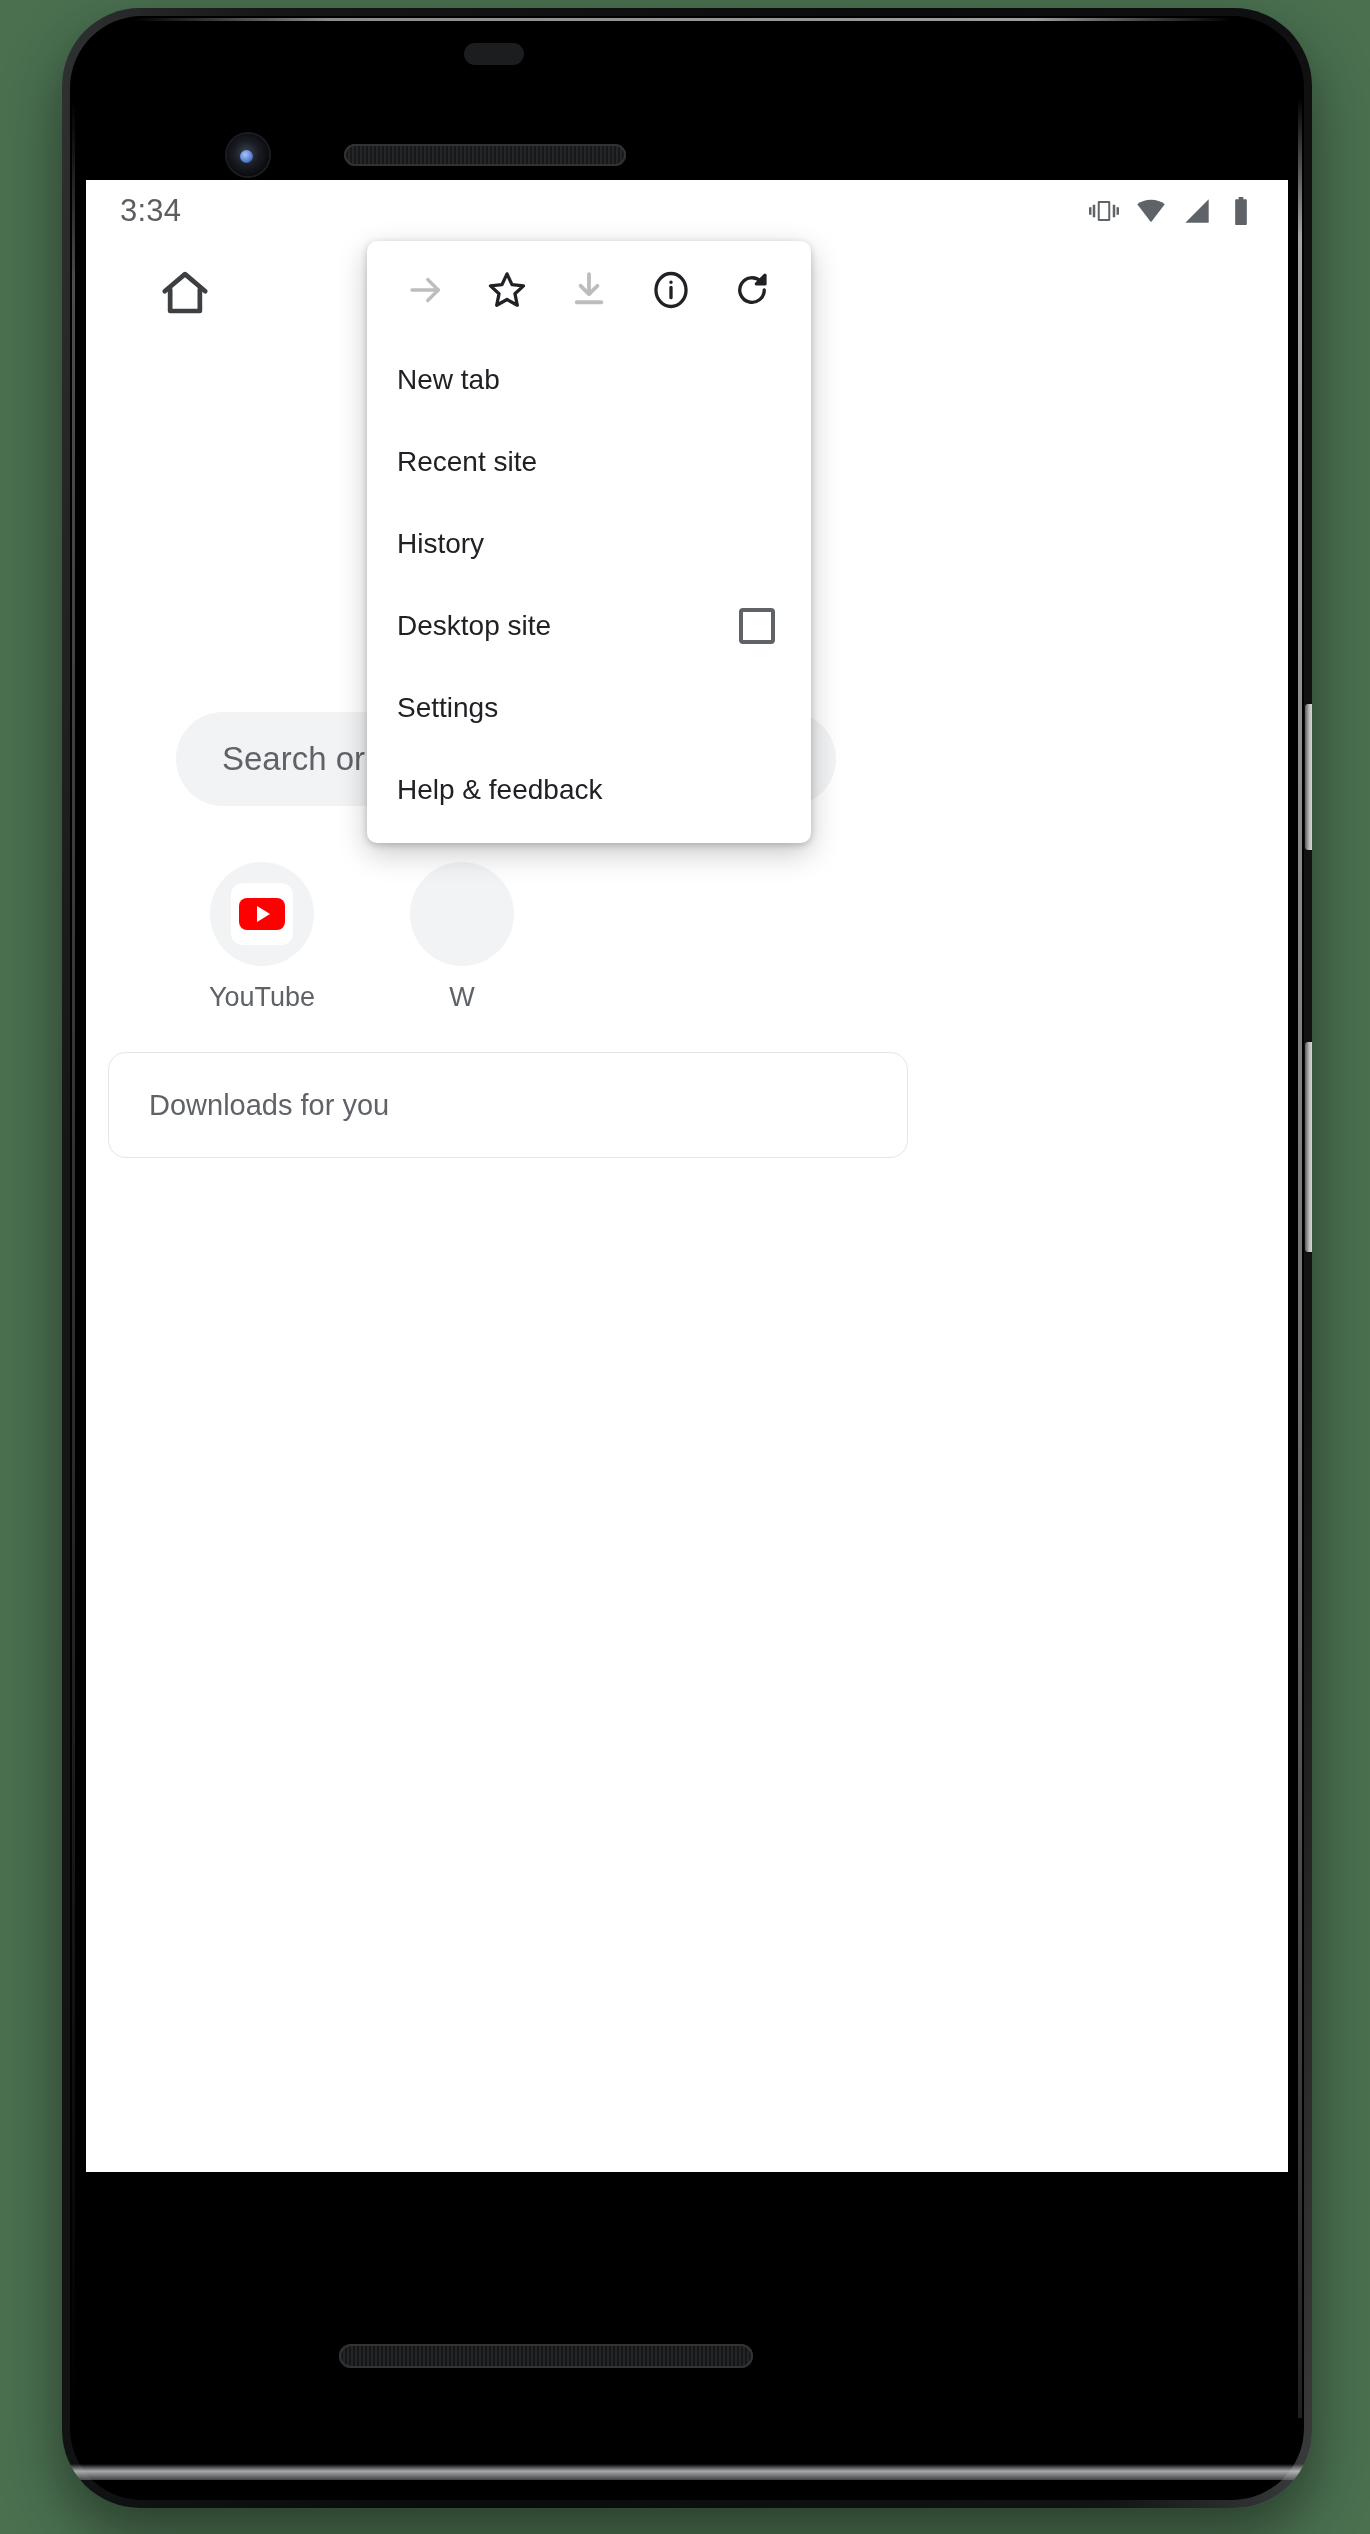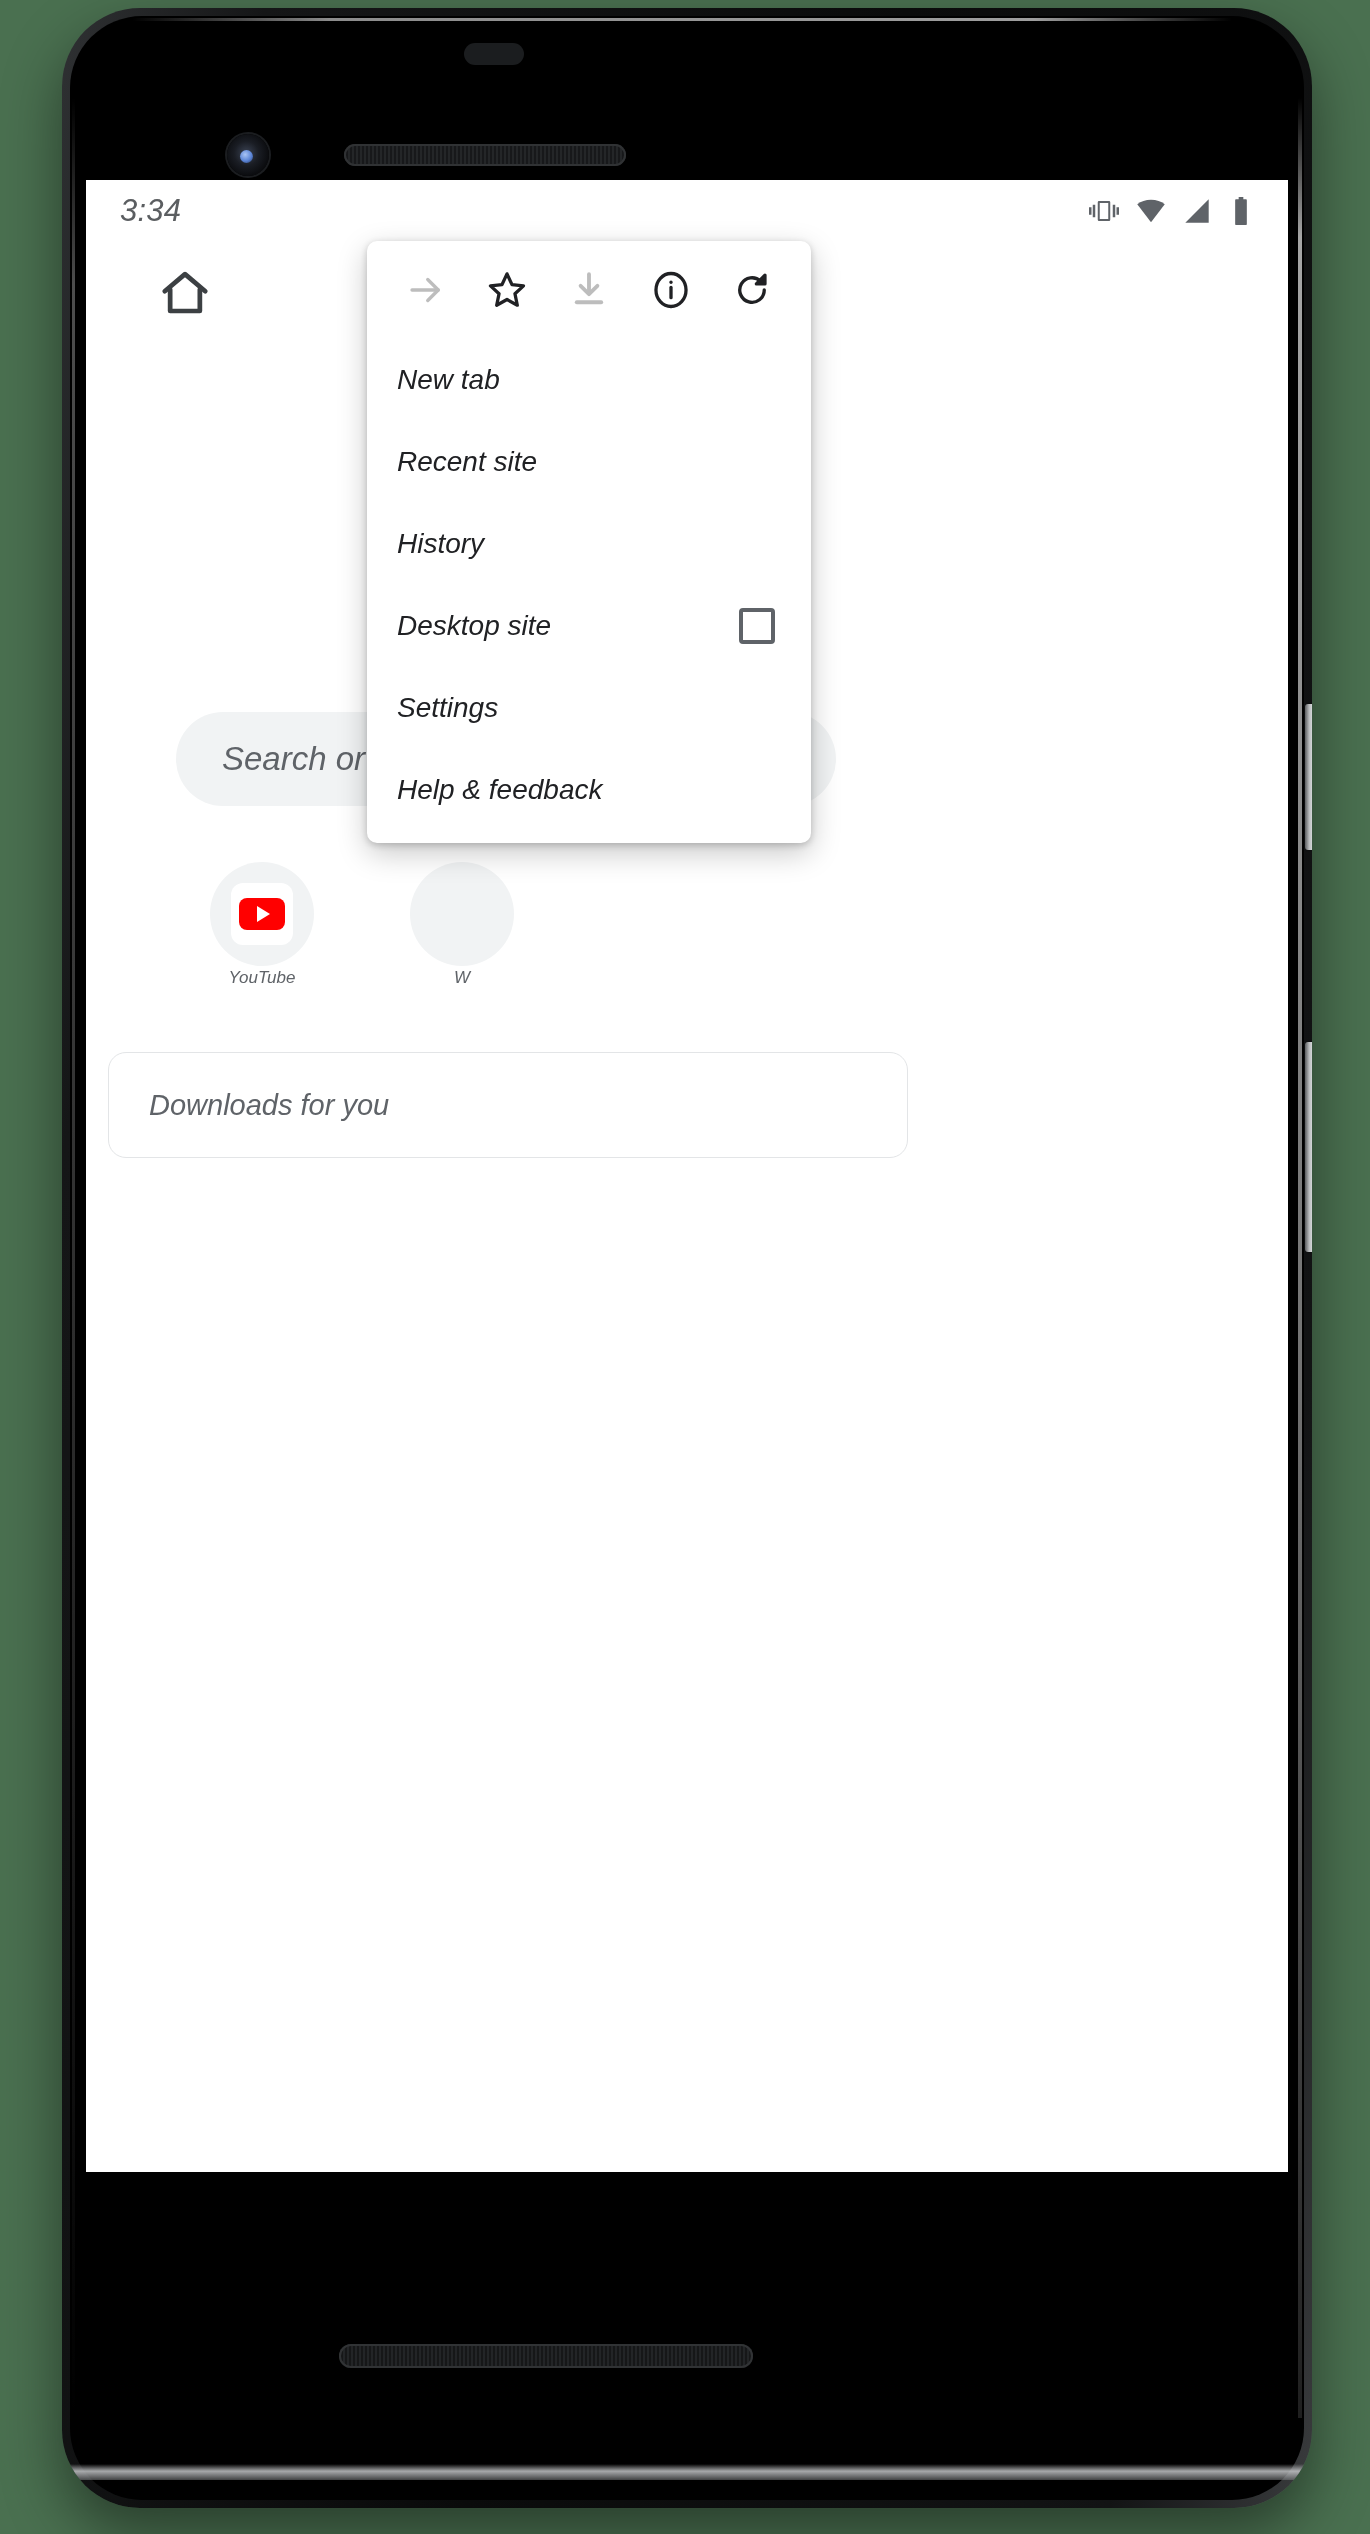--- a/index.html
+++ b/index.html
@@ -136,21 +136,20 @@
 
   
   #screen {
     position: absolute;
     left: 24px;
     top: 172px;
     width: 1202px;
     height: 1992px;
     background: #ffffff;
     overflow: hidden;
-    font-style: italic;
   }
 
   
   #status-bar {
     position: absolute;
     left: 0;
     top: 0;
     width: 100%;
     height: 62px;
     display: flex;
@@ -218,22 +217,22 @@
     width: 104px;
     height: 104px;
     border-radius: 50%;
     background: #f1f3f4;
     margin: 0 auto;
     display: flex;
     align-items: center;
     justify-content: center;
   }
   .tile-label {
-    margin-top: 2px;
-    font-size: 17px;
+    margin-top: 16px;
+    font-size: 27px;
     color: #5f6368;
     white-space: nowrap;
     overflow: hidden;
   }
   #tile-youtube { left: 76px; top: 620px; }
   #tile-second  { left: 276px; top: 620px; }
 
   #yt-badge {
     width: 62px;
     height: 62px;

